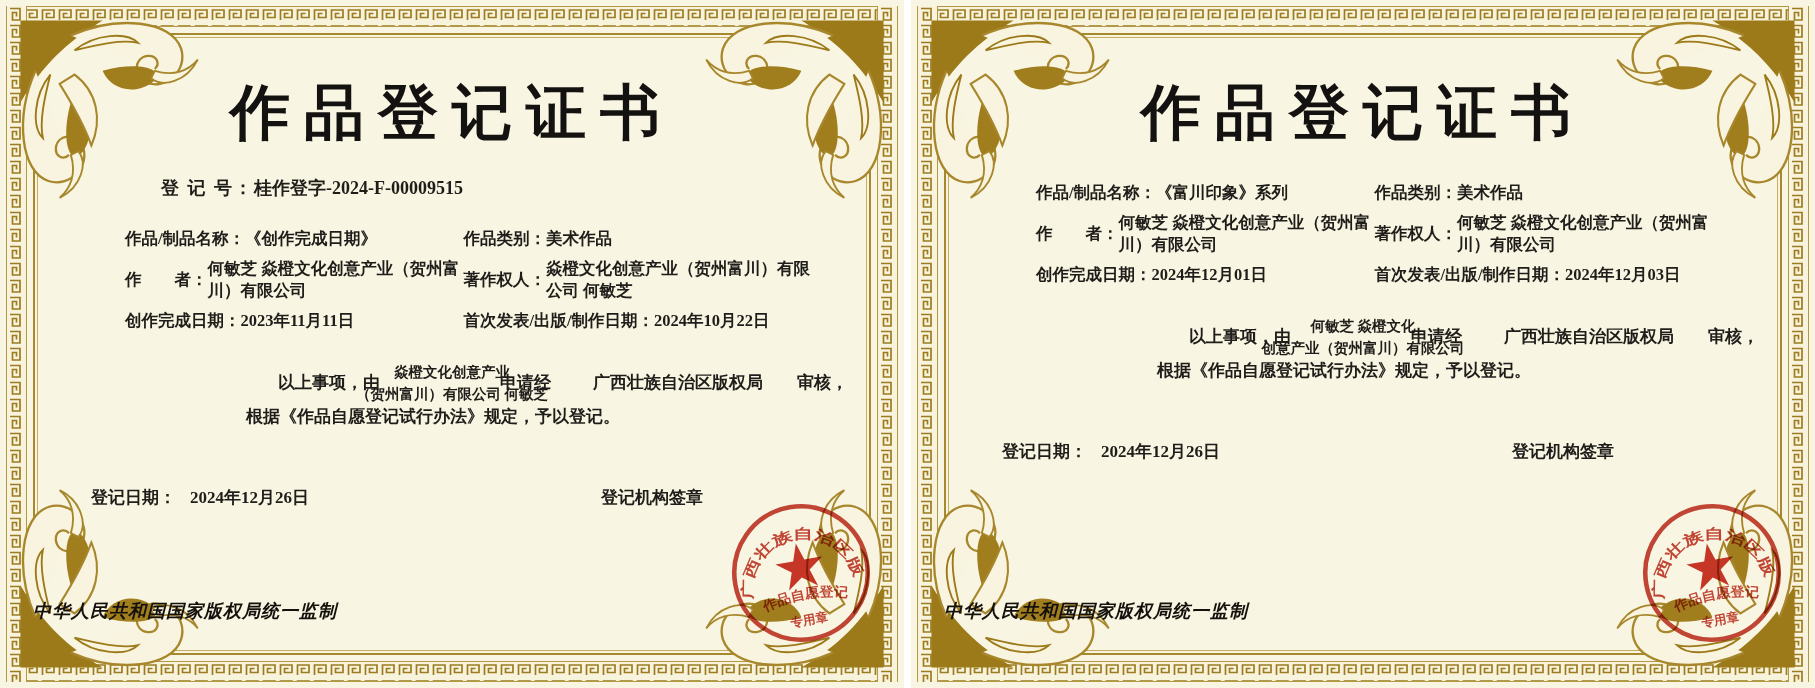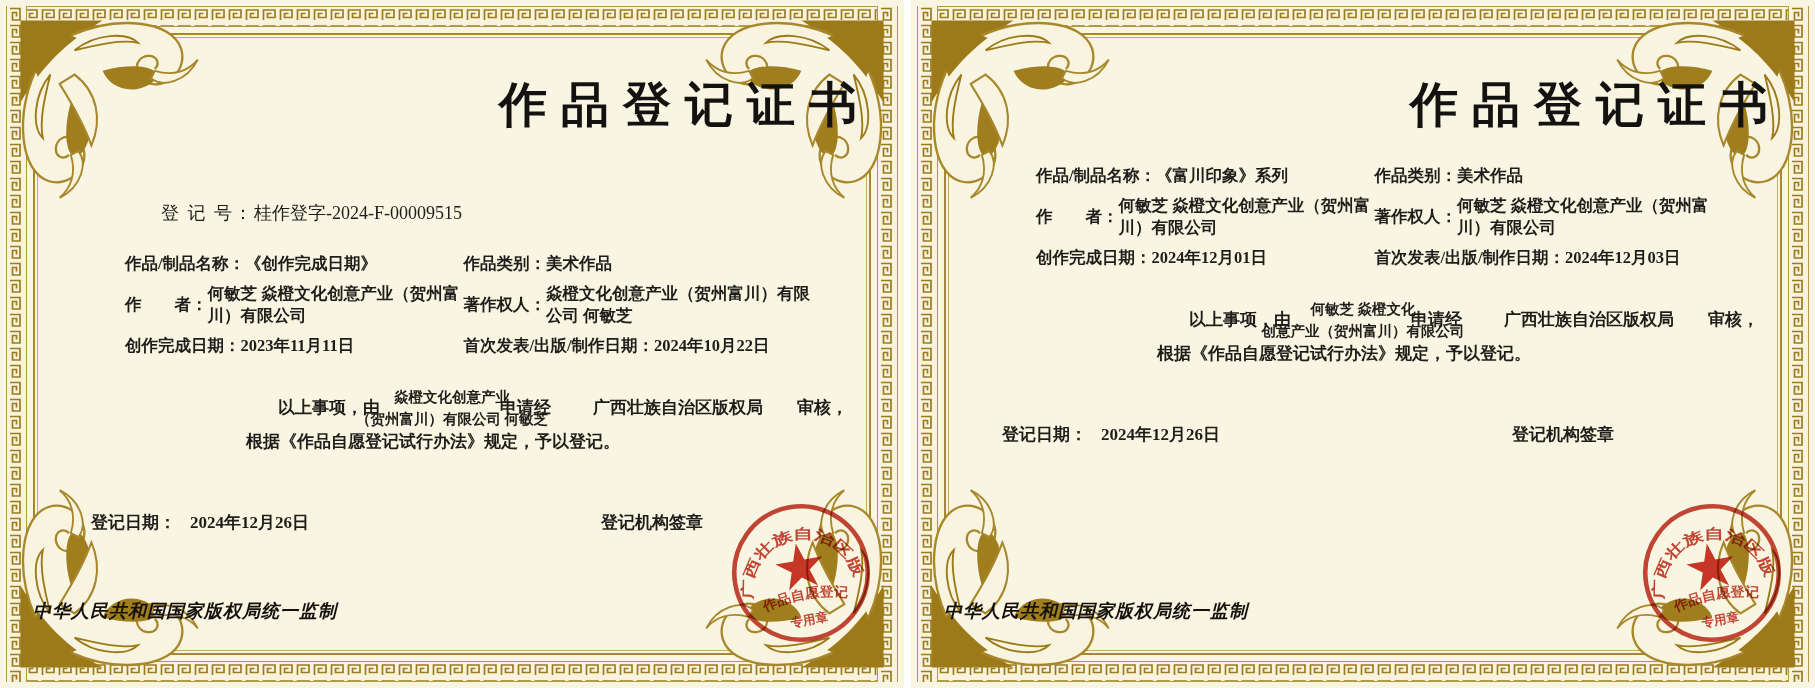--- a/index.html
+++ b/index.html
@@ -26,25 +26,25 @@
   .frame::after{content:"";position:absolute;inset:2px;border:1px solid #c9ad5e;}
   
   .corner{position:absolute;width:196px;height:196px;z-index:2;}
   .corner.tl{top:13px;left:13px;}
   .corner.tr{top:13px;right:13px;transform:scaleX(-1);}
   .corner.bl{bottom:13px;left:13px;transform:scaleY(-1);}
   .corner.br{bottom:13px;right:13px;transform:scale(-1,-1);}
   
   .content{position:absolute;inset:33px;z-index:3;}
   .title{
-    margin-top:40px;text-align:right;
-    font-size:48px;font-weight:bold;letter-spacing:14px;
+    margin-top:40px;text-align:center;
+    font-size:60px;font-weight:bold;letter-spacing:14px;
     color:#141210;
   }
-  .reg-line{margin-top:64px;padding-left:128px;font-size:18px;font-weight:normal;}
+  .reg-line{margin-top:22px;padding-left:128px;font-size:18px;font-weight:bold;}
   .reg-line .lbl{letter-spacing:2px;}
   .fields{
     margin-top:28px;padding-left:92px;padding-right:26px;
     display:grid;grid-template-columns:47% 53%;
     row-gap:9px;font-size:16.5px;font-weight:bold;line-height:1.3;
   }
   .field{display:flex;align-items:center;}
   .field .lbl{white-space:pre;flex:none;}
   .field .val{max-width:265px;}
   .field .val.oneline{max-width:none;white-space:nowrap;}

